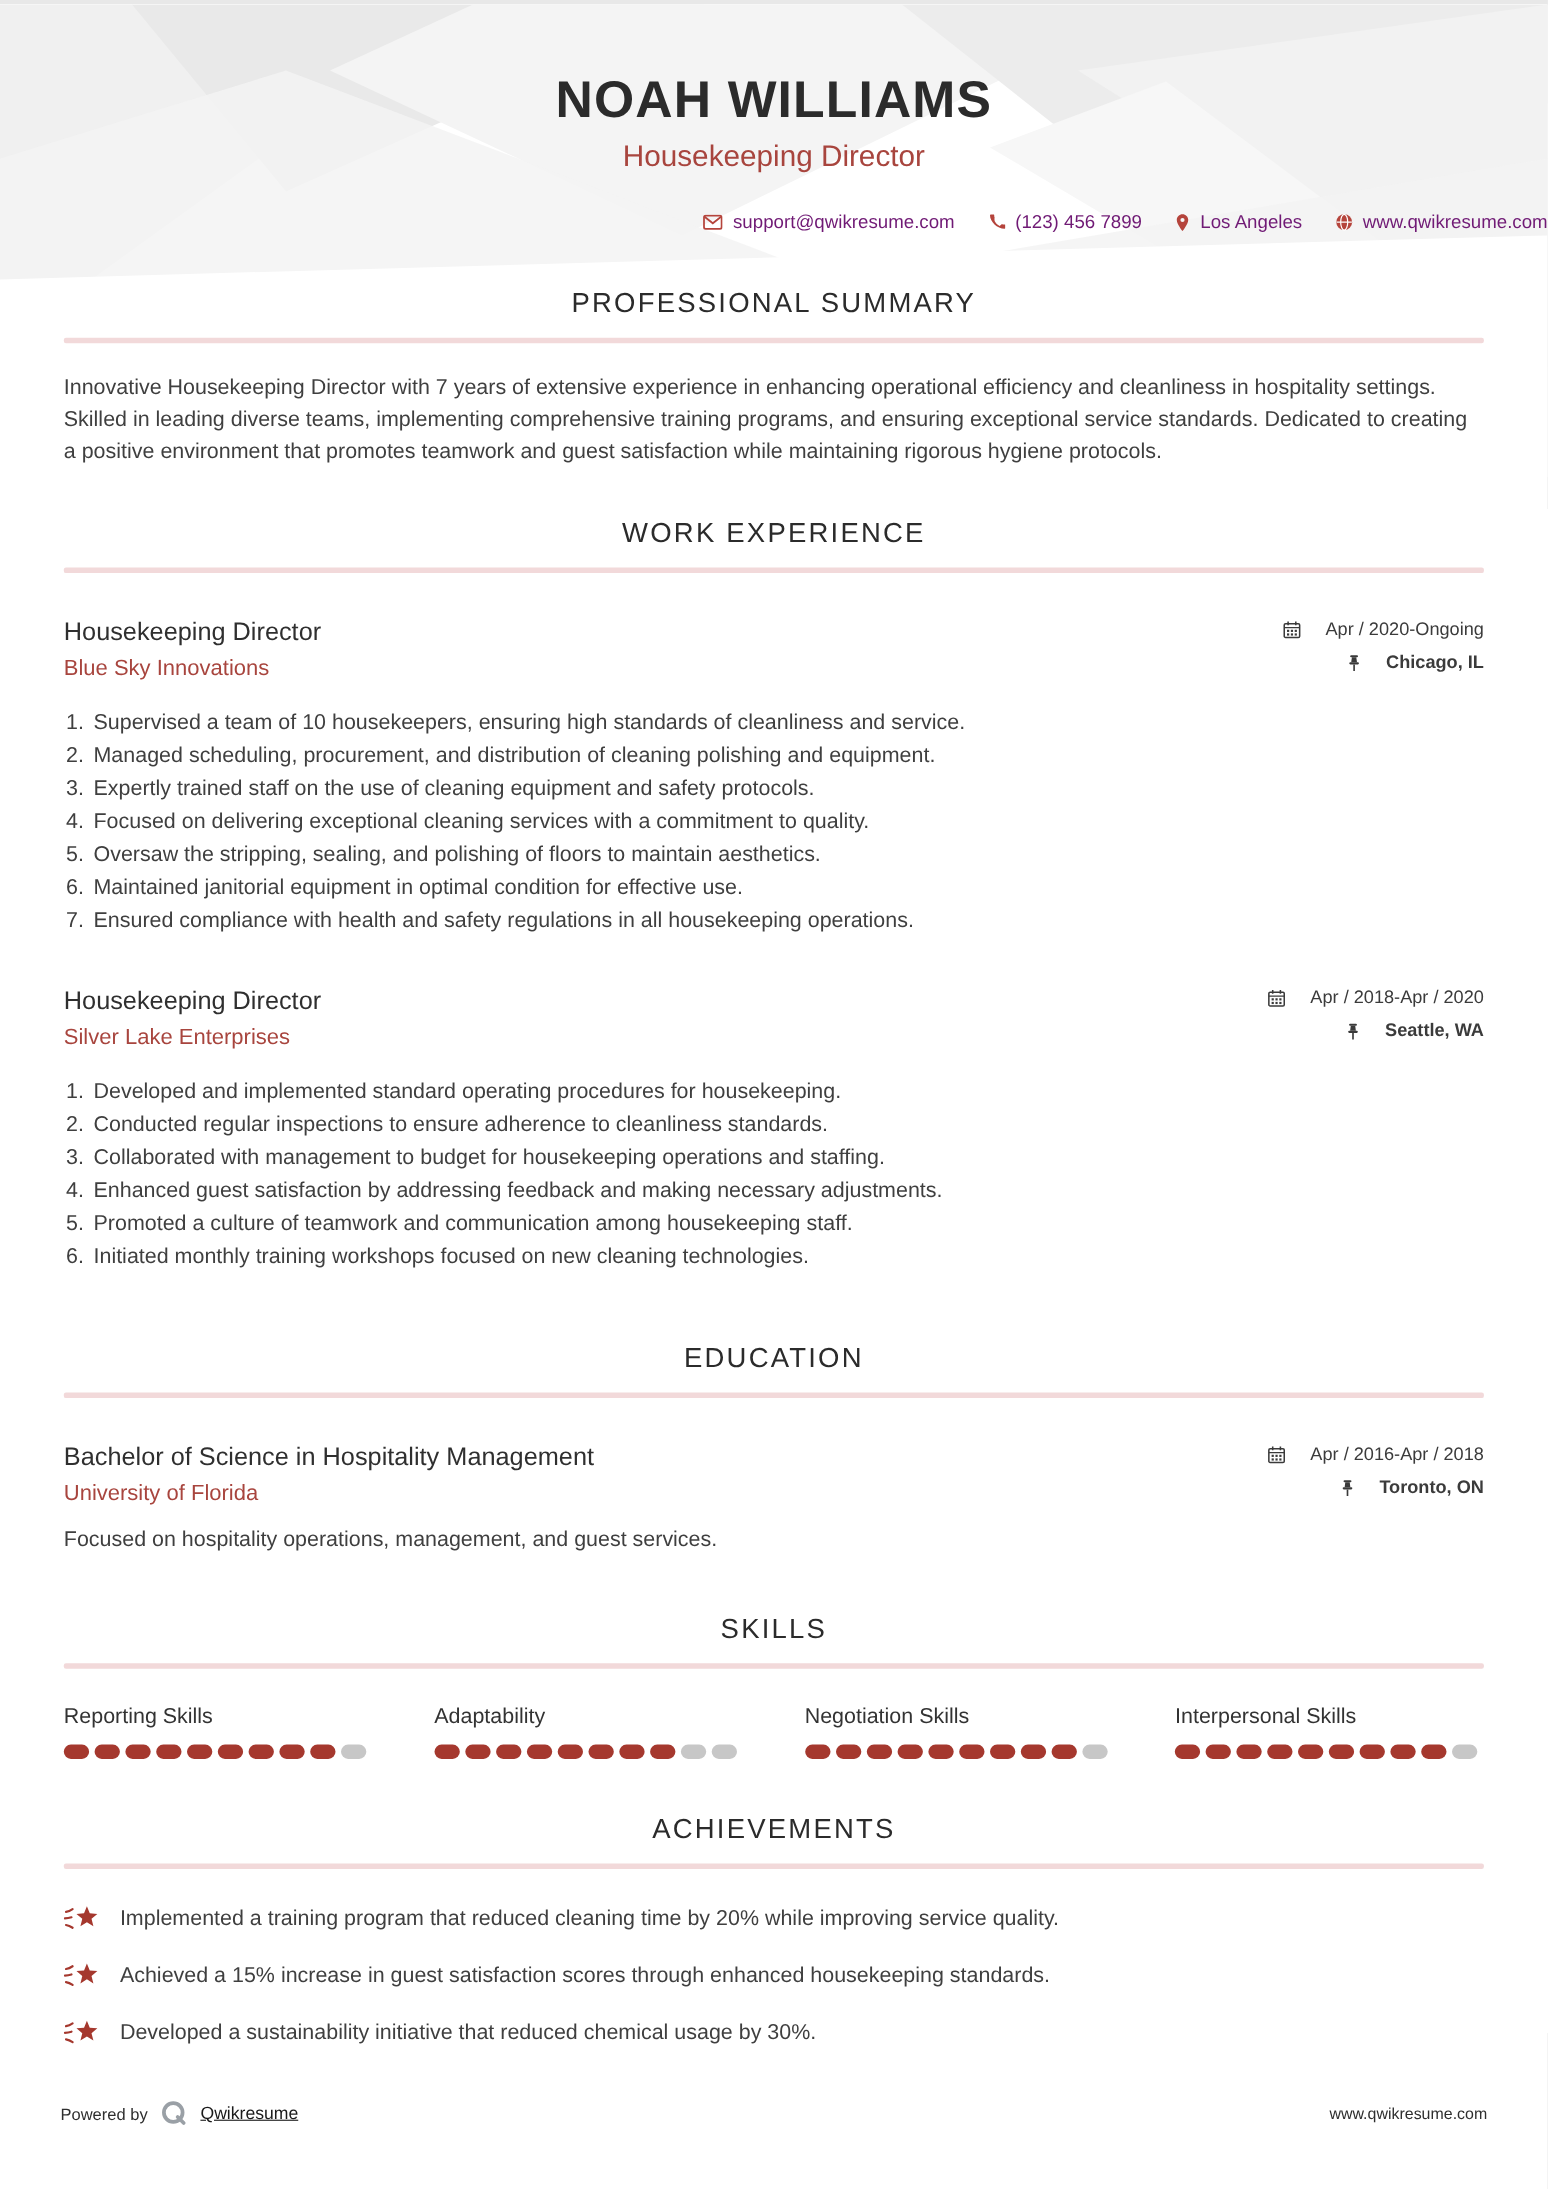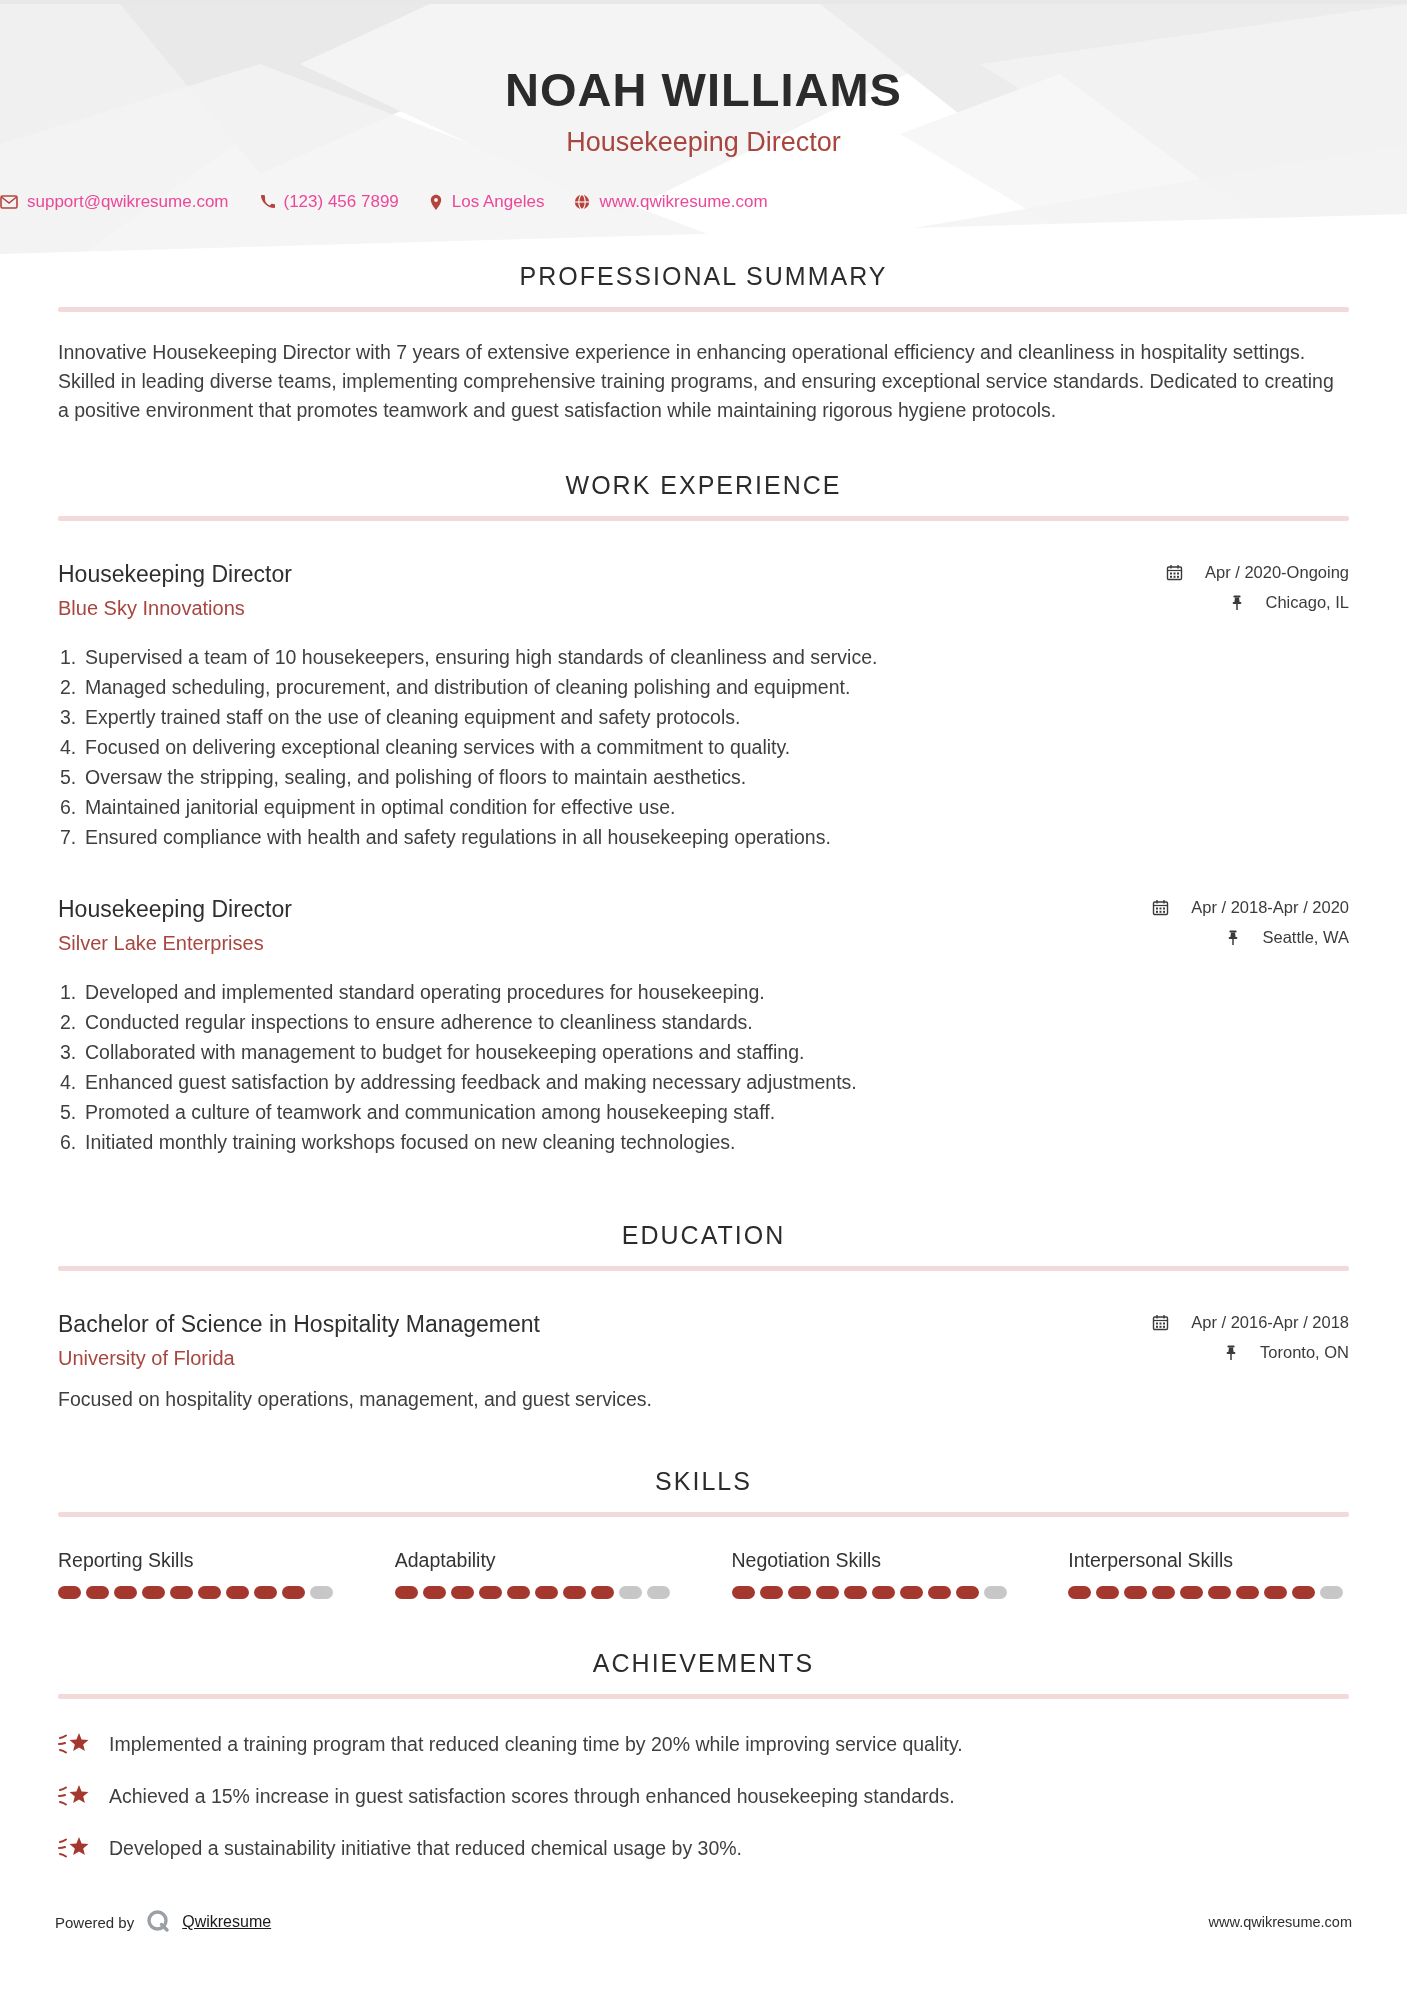--- a/index.html
+++ b/index.html
@@ -7,22 +7,22 @@
   body { font-family:"Liberation Sans", sans-serif; }
   .page {
     position:relative; width:1407px; height:1990px; margin:4px auto;
     background:#ffffff; overflow:hidden; color:var(--text-body);
   }
   .header-bg { position:absolute; top:0; left:0; z-index:0; }
   header { position:relative; z-index:1; text-align:center; padding-top:58px; }
   .name { font-size:47px; font-weight:bold; letter-spacing:1px; color:var(--text-dark); }
   .subtitle { margin-top:10px; font-size:27px; color:var(--accent); }
   .contact-row {
-    margin-top:34px; display:flex; justify-content:flex-start; align-items:center;
-    gap:30px; font-size:17px; color:#ec4899;
+    margin-top:34px; display:flex; justify-content:flex-end; align-items:center;
+    gap:30px; font-size:17px; color:#701a75;
   }
   .contact-item { display:inline-flex; align-items:center; gap:9px; cursor:pointer; }
   .contact-item svg { display:block; }
   .content { position:relative; z-index:1; margin:0 58px; }
   section { position:relative; }
   .sec-summary { margin-top:50px; }
   .sec-work { margin-top:46px; }
   .sec-education { margin-top:64px; }
   .sec-skills { margin-top:56px; }
   .sec-achievements { margin-top:50px; }
@@ -32,21 +32,21 @@
   }
   .divider { height:5px; background:var(--divider); border-radius:2px; margin-top:16px; }
   .summary-text { margin-top:26px; font-size:19.5px; line-height:29px; color:var(--text-body); }
   .job { margin-top:40px; }
   .job-head { display:flex; justify-content:space-between; align-items:flex-start; }
   .job-title { font-size:23px; color:#2f2f2f; }
   .job-company { margin-top:9px; font-size:20px; color:var(--accent); }
   .job-right { text-align:right; padding-top:2px; }
   .meta { display:flex; justify-content:flex-end; align-items:center; gap:22px;
           font-size:16.5px; color:#3b3b3b; }
-  .meta + .meta { margin-top:11px; }
+  .meta + .meta { margin-top:11px;font-weight:bold; }
   .bullets { margin-top:22px; list-style:none; counter-reset:li; }
   .bullets li {
     counter-increment:li; position:relative; padding-left:27px;
     font-size:19.5px; line-height:30px; color:var(--text-body);
   }
   .bullets li::before { content:counter(li) "."; position:absolute; left:2px; }
   .edu-desc { margin-top:18px; font-size:19.5px; color:var(--text-body); }
   .skills-grid { margin-top:32px; display:grid; grid-template-columns:repeat(4,1fr); column-gap:56px; }
   .skill-name { font-size:19.5px; color:#333; }
   .skill-bar { margin-top:14px; display:flex; gap:5px; }

